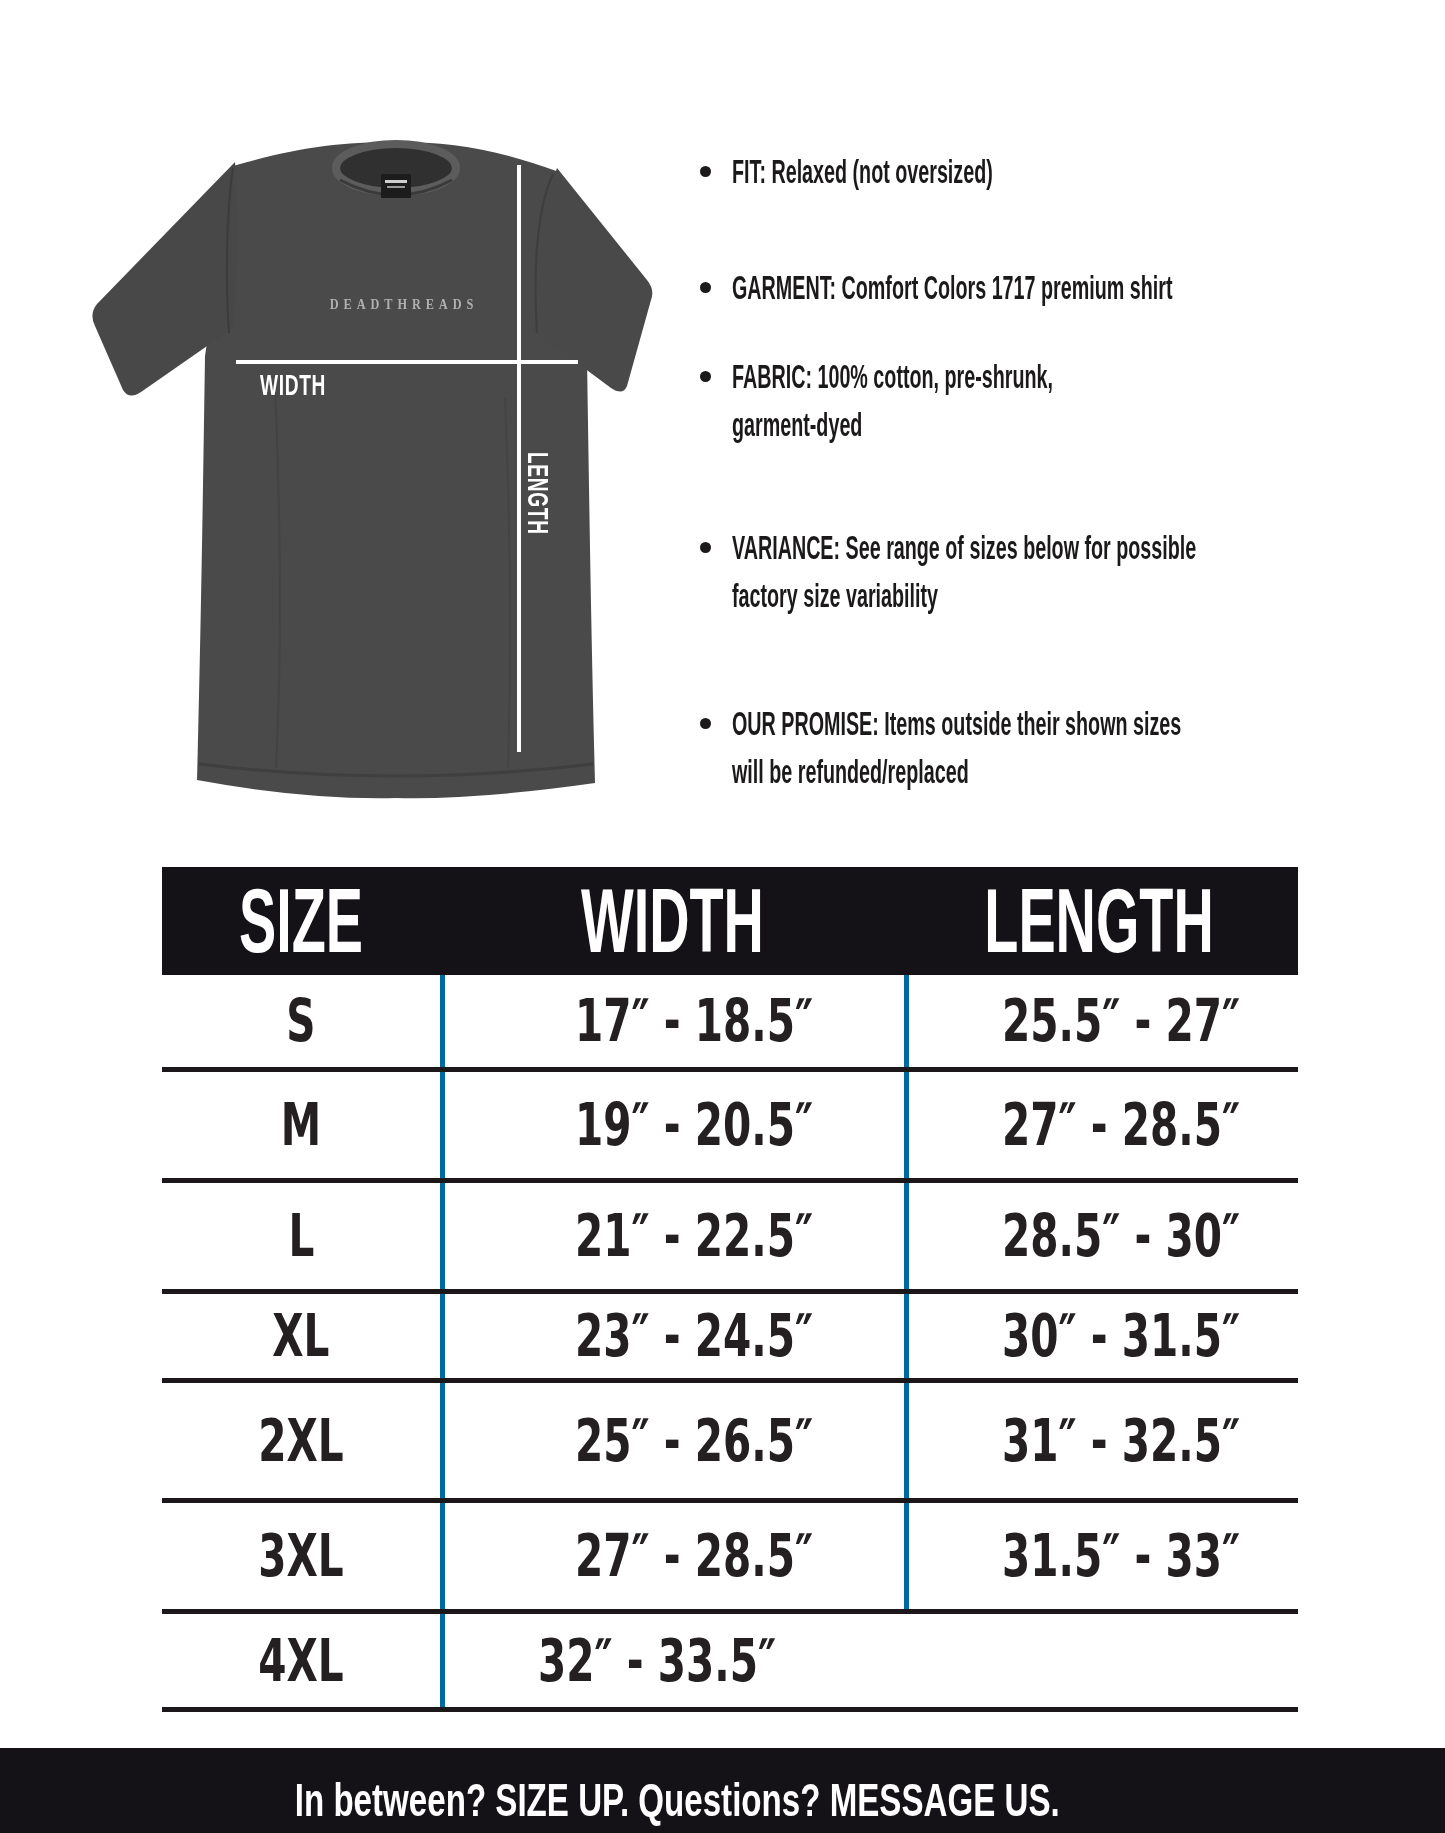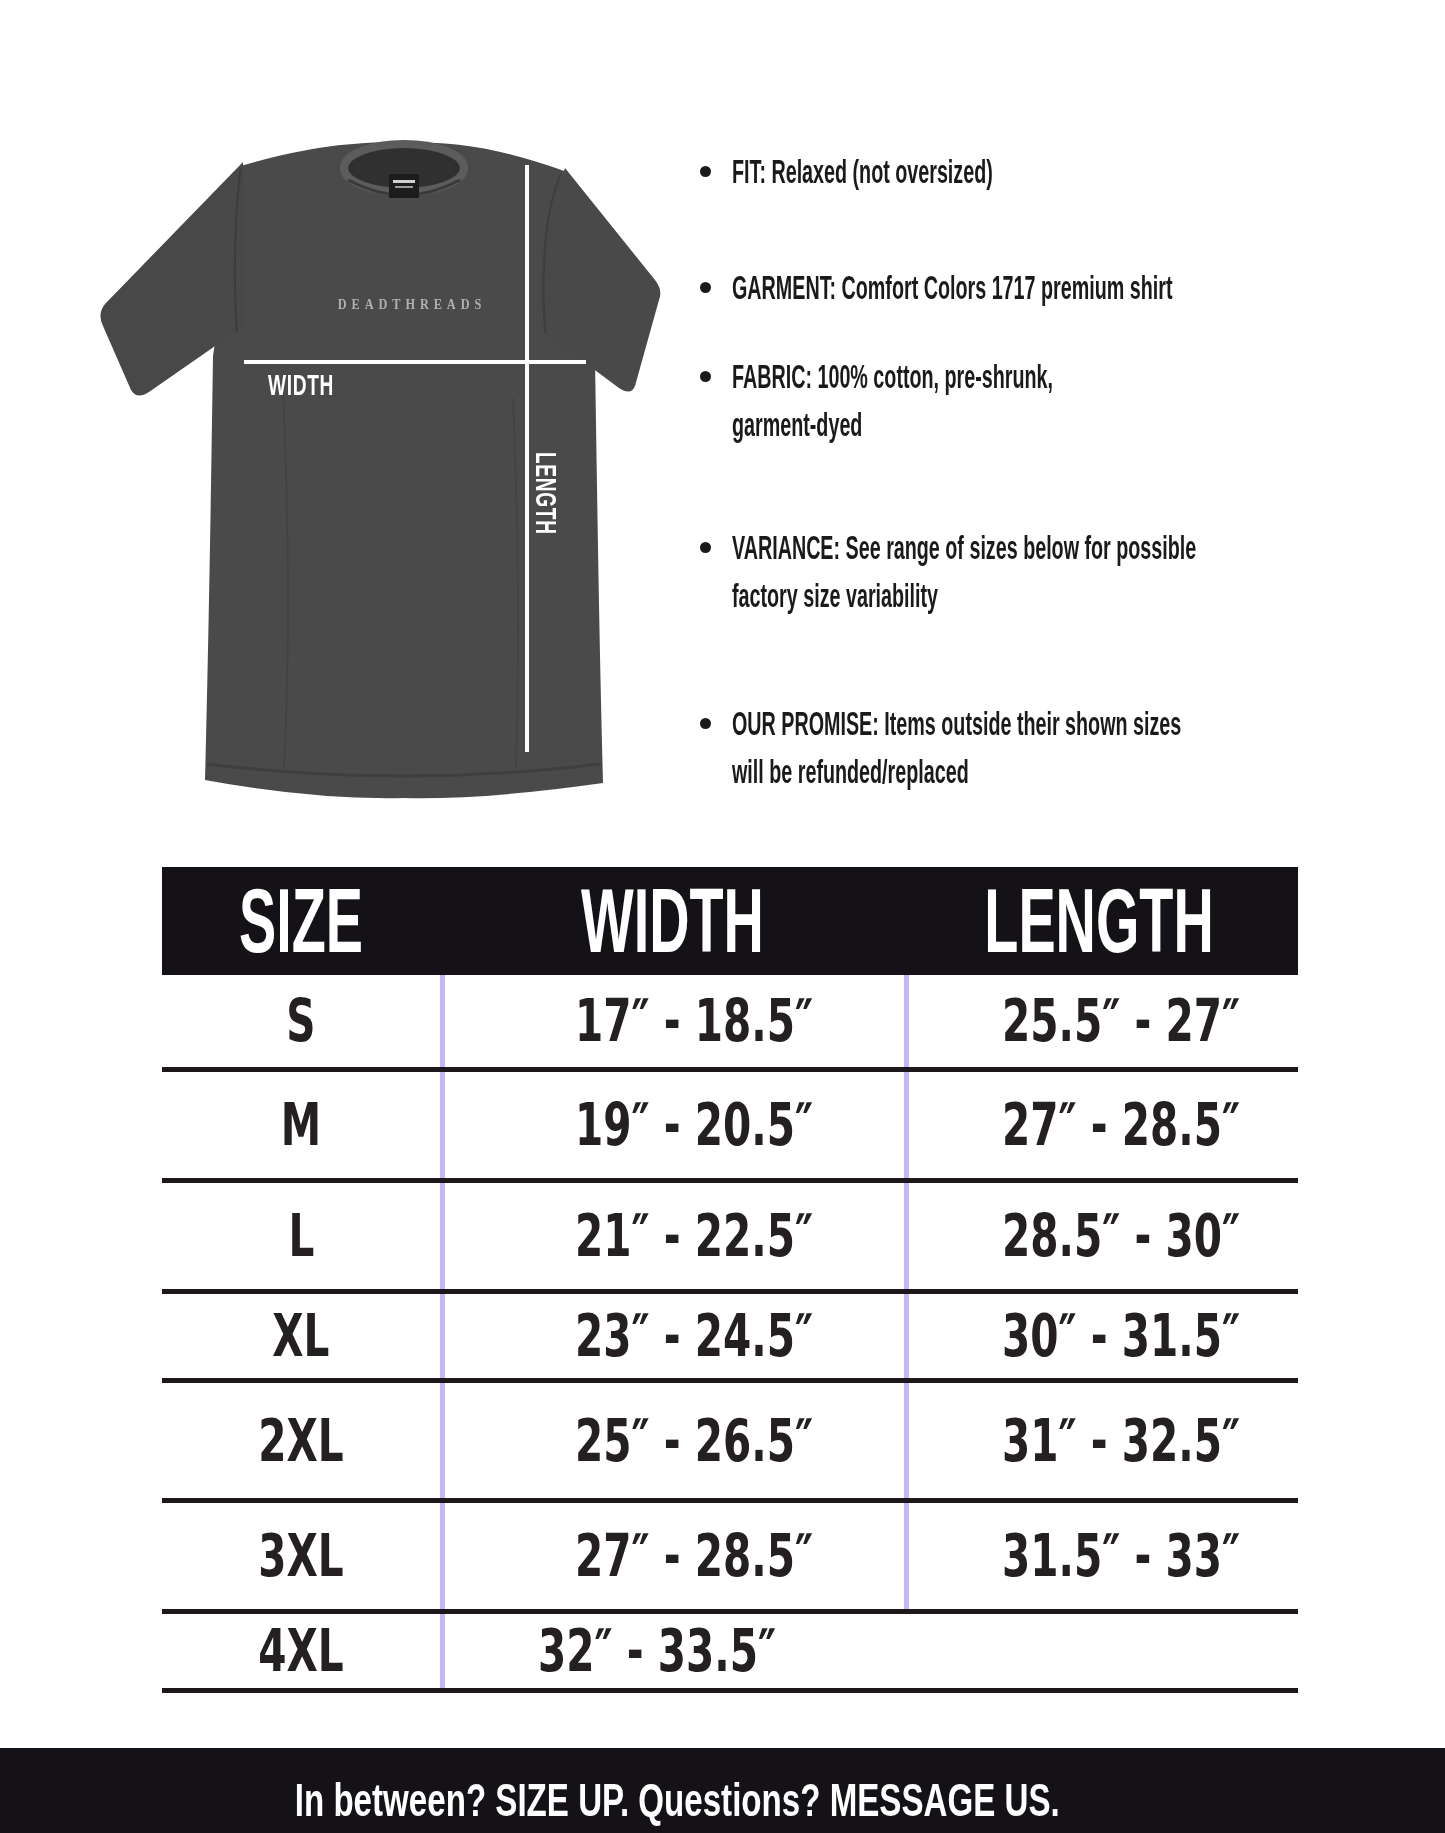--- a/index.html
+++ b/index.html
@@ -1,20 +1,20 @@
 <!DOCTYPE html>
 <html><head>
 <meta charset="utf-8">
 <style>
   html,body{margin:0;padding:0;background:#ffffff;}
   .page{position:relative;width:1445px;height:1833px;background:#ffffff;overflow:hidden;
         font-family:"Liberation Sans","DejaVu Sans",sans-serif;}
 
   
-  .shirt-figure{position:absolute;left:8px;top:0;width:720px;height:830px;padding-left:20px;}
+  .shirt-figure{position:absolute;left:0;top:0;width:720px;height:830px;padding-left:20px;}
   .shirt-svg{position:absolute;left:75px;top:128px;}
   .chest-print{position:absolute;left:404px;top:296px;transform:translateX(-50%) scaleX(0.82);
                font-family:"Liberation Serif","DejaVu Serif",serif;font-weight:700;font-size:15px;
                letter-spacing:6px;color:#b0b0b0;white-space:nowrap;}
   .width-label{position:absolute;left:260px;top:369px;font-size:29px;font-weight:700;color:#ffffff;
                transform:scaleX(0.66);transform-origin:0 0;white-space:nowrap;letter-spacing:1px;}
   .length-label{position:absolute;left:524px;top:452px;width:30px;height:130px;}
   .length-label span{position:absolute;left:30px;top:0;transform-origin:0 0;
                transform:rotate(90deg) scaleX(0.66);font-size:29px;font-weight:700;color:#ffffff;
                white-space:nowrap;letter-spacing:1px;}
@@ -27,21 +27,21 @@
           transform:scaleX(0.58);transform-origin:0 50%;}
 
   
   .size-table{position:absolute;left:162px;top:867px;width:1136px;}
   .thead{height:108px;background:#141117;display:flex;align-items:center;}
   .th{display:flex;align-items:center;justify-content:center;}
   .th span{font-size:90px;font-weight:700;color:#ffffff;transform:scaleX(0.62);white-space:nowrap;}
   .c1{width:278px;} .c2{width:464px;} .c3{width:389px;}
   .trow{display:flex;box-sizing:border-box;border-bottom:5px solid #1b171b;}
   .td{display:flex;align-items:center;justify-content:center;box-sizing:border-box;}
-  .td.c2,.td.c3{border-left:5px solid #c4b5fd;padding-left:40px;}
+  .td.c2,.td.c3{border-left:5px solid #0369a1;padding-left:40px;}
   .td span{font-family:"DejaVu Sans","Liberation Sans",sans-serif;font-size:58px;font-weight:700;
            color:#242021;transform:scaleX(0.70);white-space:nowrap;}
 
   
   .footer-bar{position:absolute;left:0;top:1748px;width:1445px;height:104px;background:#141117;
               display:flex;align-items:center;justify-content:center;}
   .footer-text{font-size:46px;font-weight:700;color:#ffffff;white-space:nowrap;
                transform:scaleX(0.72);margin-right:90px;}
 </style>
 </head>
@@ -191,21 +191,21 @@
       <div class="td c1">
           <span>3XL</span>
         </div>
       <div class="td c2">
           <span>27″ - 28.5″</span>
         </div>
       <div class="td c3">
           <span>31.5″ - 33″</span>
         </div>
     </div>
-    <div class="trow" style="height:79px">
+    <div class="trow" style="height:98px">
       <div class="td c1">
           <span>4XL</span>
         </div>
       <div class="td c3">
           <span>32″ - 33.5″</span>
         </div>
     </div>
   </div>
 
   <div class="footer-bar">

